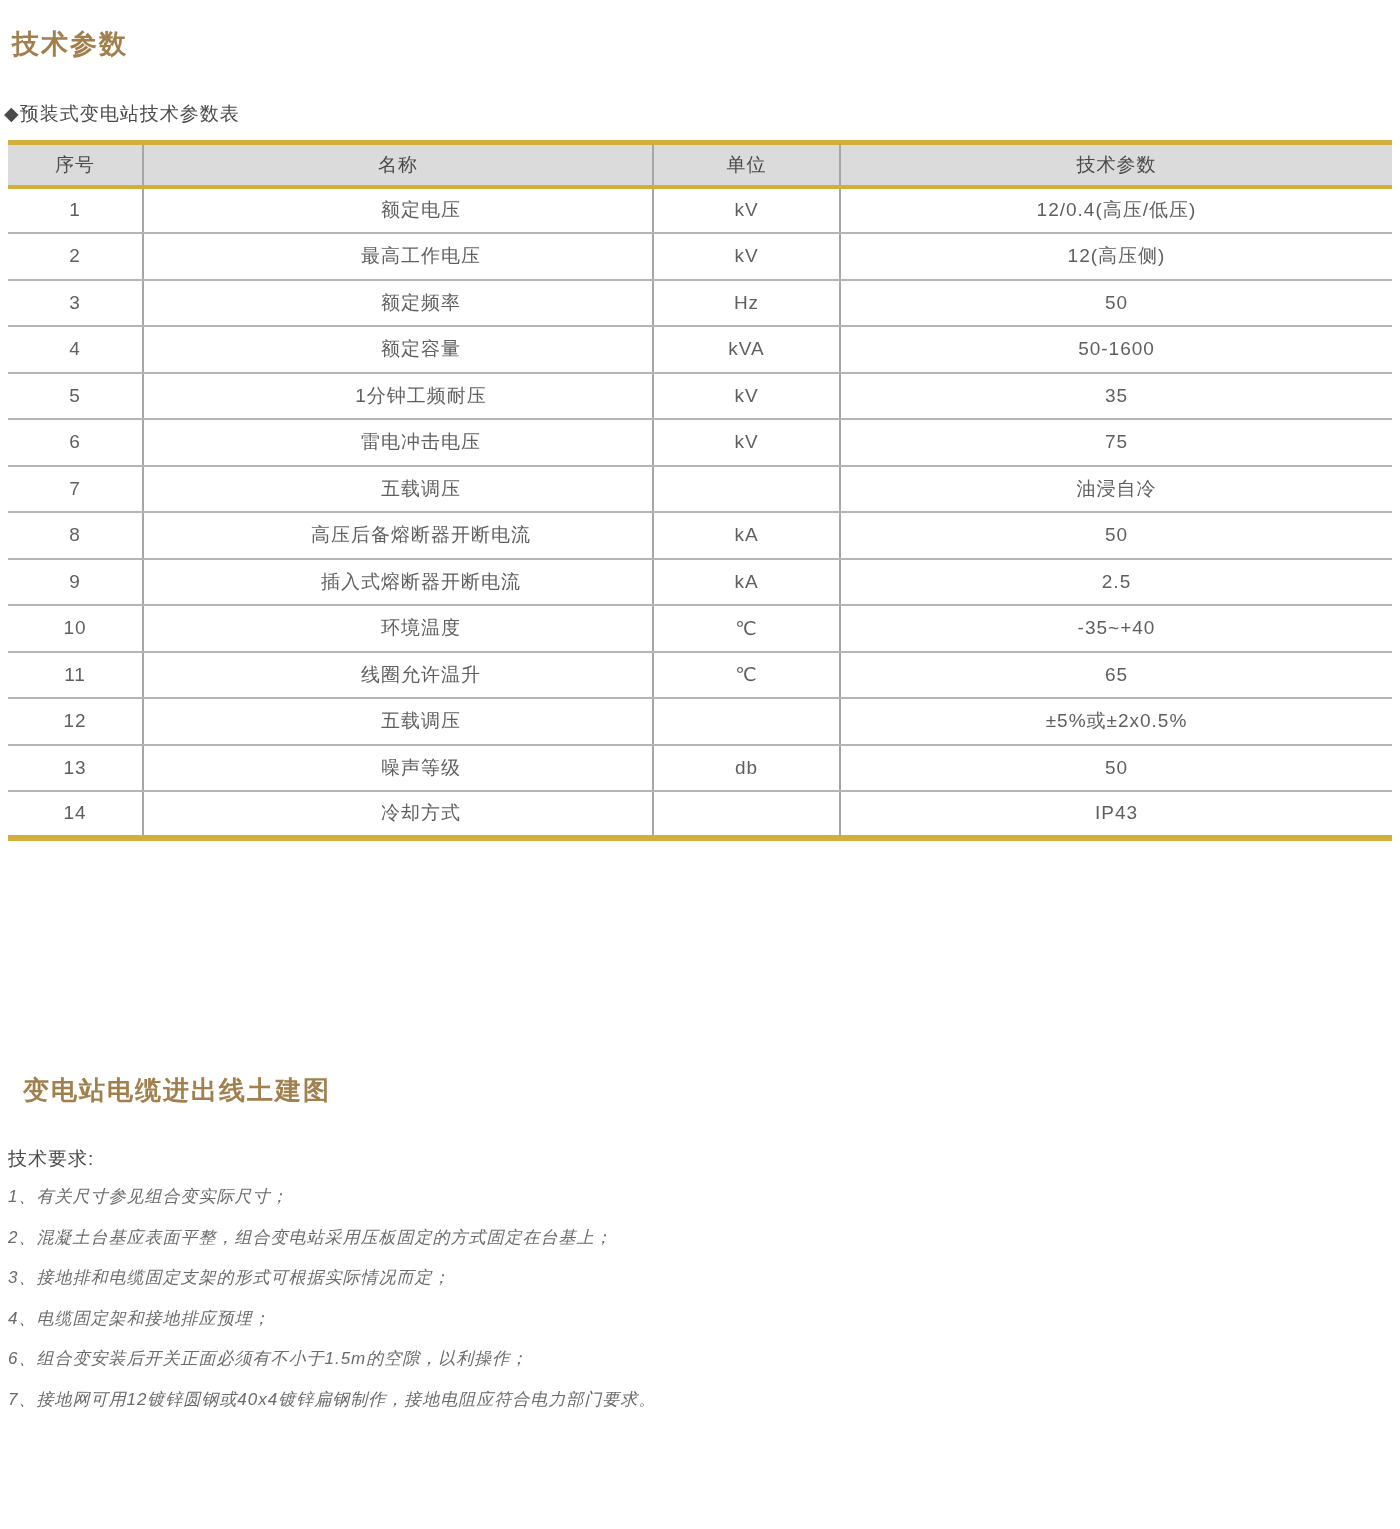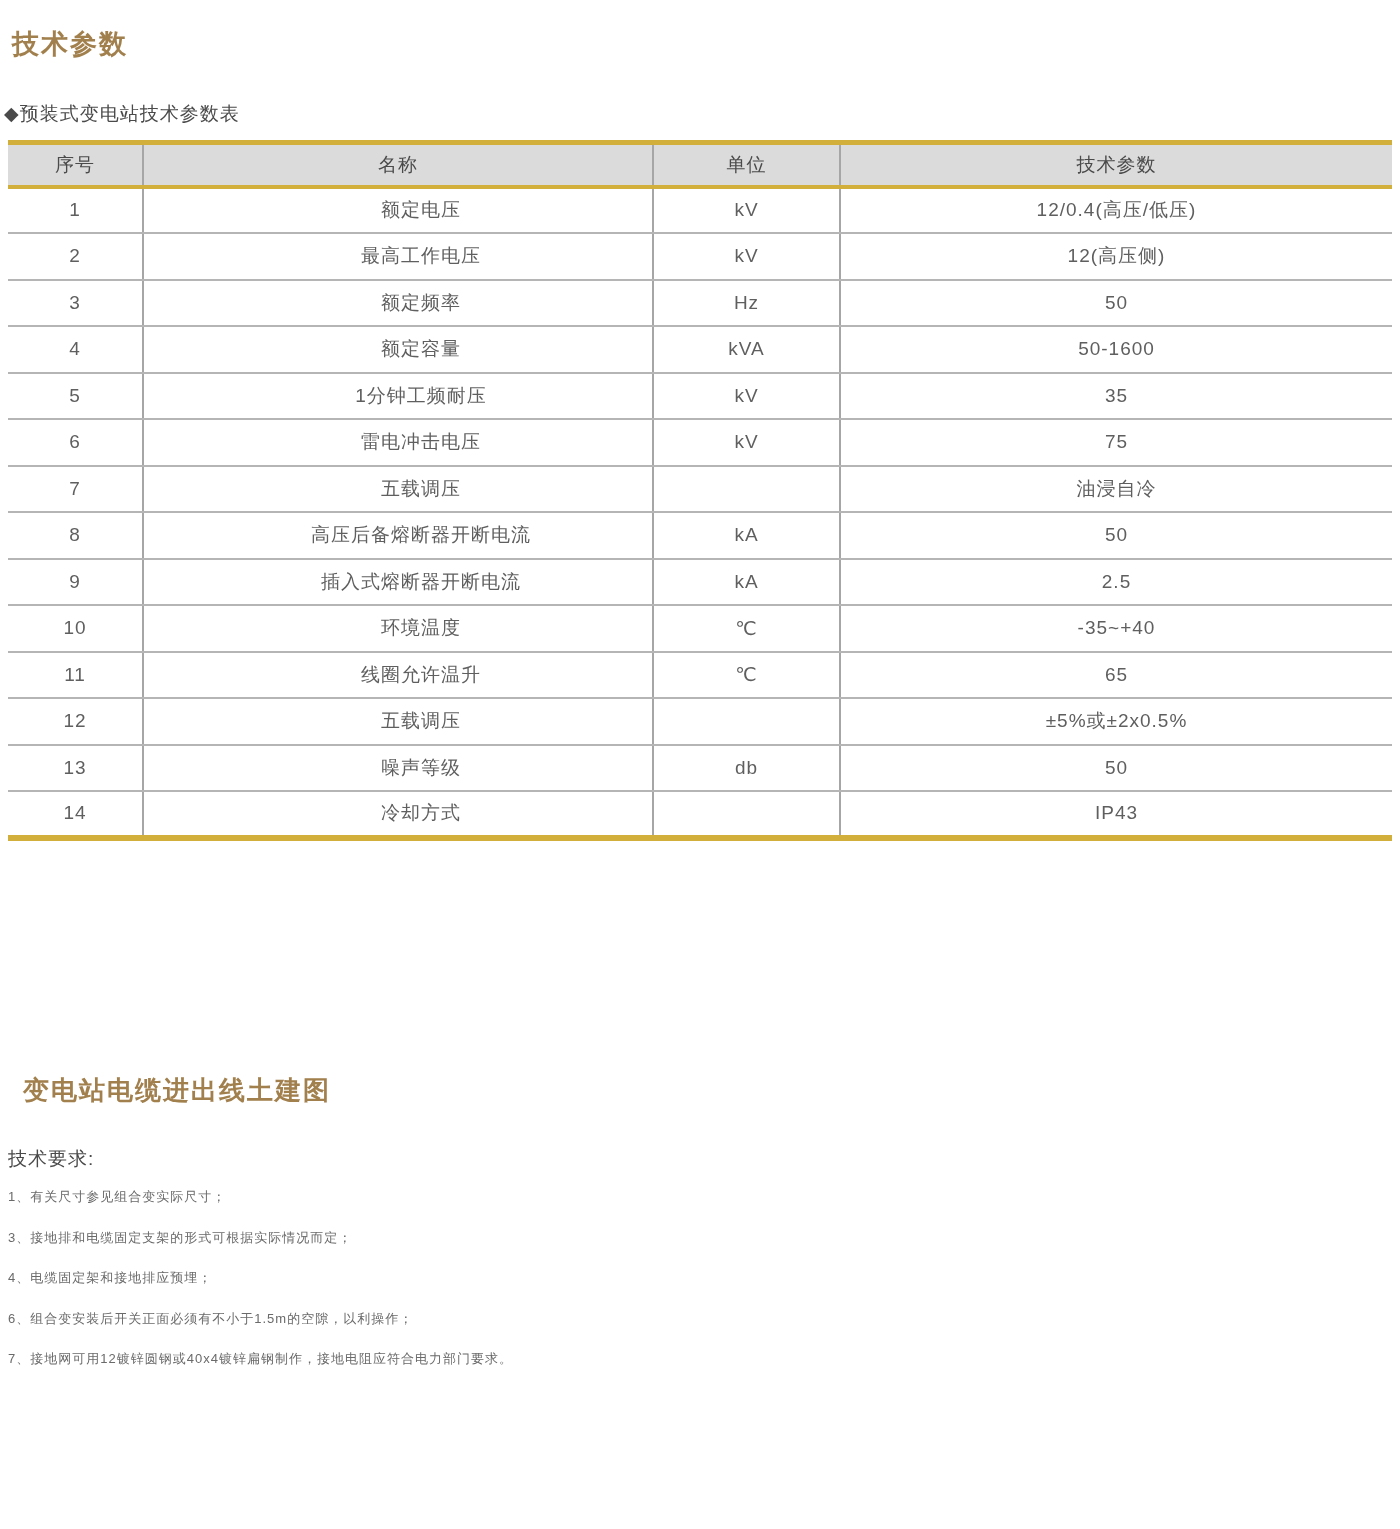--- a/index.html
+++ b/index.html
@@ -51,22 +51,22 @@
     position:absolute;left:7px;top:1057px;margin:16px;
     font-size:26px;font-weight:bold;letter-spacing:2px;
     color:var(--title-brown,#a2804e);
   }
   .req-label{
     position:absolute;left:8px;top:1146px;
     font-size:19px;color:var(--text-dark,#4a4a4a);letter-spacing:1px;
   }
   .req-list{position:absolute;left:8px;top:1186px;width:1380px;}
   .req-item{
-    font-size:13px;line-height:21px;color:var(--text-list,#6a6a6a);
-    margin-bottom:19.5px;letter-spacing:1px;white-space:nowrap;
+    font-size:17px;line-height:21px;color:var(--text-list,#6a6a6a);
+    margin-bottom:19.5px;letter-spacing:1px;white-space:nowrap;font-style:italic;
   }
 </style>
 </head>
 <body>
 
 <h1 class="sec1-title">技术参数</h1>
 
 <div class="sec1-subtitle"><span>◆</span><span>预装式变电站技术参数表</span></div>
 
 <table class="params-table">
@@ -171,17 +171,18 @@
     </tr>
   </tbody>
 </table>
 
 <h2 class="sec2-title">变电站电缆进出线土建图</h2>
 
 <div class="req-label">技术要求:</div>
 
 <div class="req-list">
   <div class="req-item">1、有关尺寸参见组合变实际尺寸；</div>
+  <div class="req-item">2、混凝土台基应表面平整，组合变电站采用压板固定的方式固定在台基上；</div>
   <div class="req-item">3、接地排和电缆固定支架的形式可根据实际情况而定；</div>
   <div class="req-item">4、电缆固定架和接地排应预埋；</div>
   <div class="req-item">6、组合变安装后开关正面必须有不小于1.5m的空隙，以利操作；</div>
   <div class="req-item">7、接地网可用12镀锌圆钢或40x4镀锌扁钢制作，接地电阻应符合电力部门要求。</div>
 </div>
 
 </body></html>

